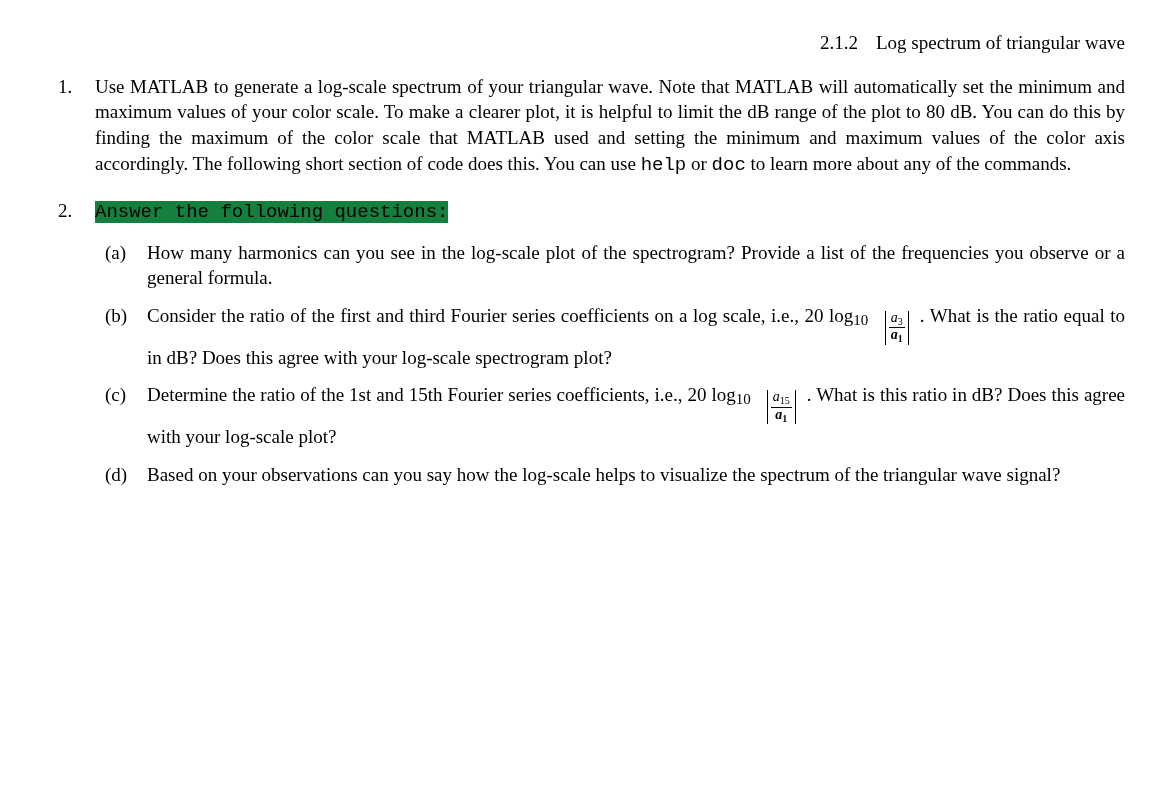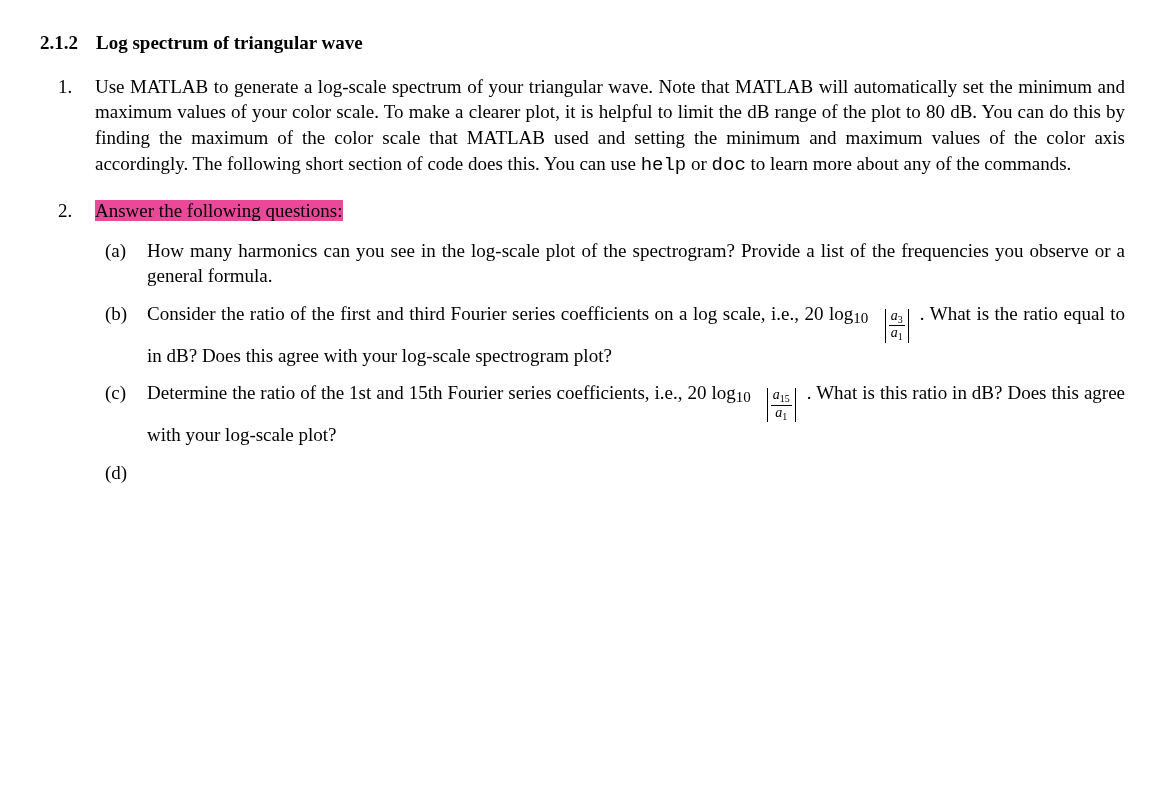--- a/index.html
+++ b/index.html
@@ -7,23 +7,24 @@
       font-size: 19px;
       color: #000;
       background: #fff;
       margin: 0;
       padding: 30px 40px 40px 40px;
       line-height: 1.35;
       width: 1165px;
       box-sizing: border-box;
     }
     .section-heading {
-      font-weight: bold;
+      font-weight: normal;
       font-size: 19px;
       margin-bottom: 18px;
+      text-align: right;
     }
     .section-num {
       margin-right: 18px;
     }
     ol.level1 {
       list-style: none;
       padding-left: 0;
       margin: 0;
     }
     ol.level1 > li {
@@ -44,22 +45,23 @@
       font-size: 19px;
     }
     .code-block {
       font-family: "Courier New", Courier, monospace;
       font-size: 18px;
       white-space: pre;
       margin: 22px 0 22px 0;
       line-height: 1.45;
     }
     .highlight {
-      background: #ec4899;
+      background: #15803d;
       display: inline;
+      font-family: Liberation Mono, monospace;
     }
     ol.level2 {
       list-style: none;
       padding-left: 0;
       margin: 14px 0 0 0;
     }
     ol.level2 > li {
       position: relative;
       padding-left: 52px;
       margin-bottom: 12px;
@@ -90,20 +92,21 @@
       line-height: 1.05;
     }
     .frac .num {
       display: block;
       border-bottom: 1px solid #000;
       padding: 0 2px;
     }
     .frac .den {
       display: block;
       padding: 0 2px;
+      font-weight: bold;
     }
     sub {
       font-size: 15px;
       vertical-align: -3px;
     }
     .subsub {
       font-size: 10px;
     }
   </style>
 </head>
@@ -132,16 +135,17 @@
       <li>
         <span class="marker">(b)</span>
         <span>Consider the ratio of the first and third Fourier series coefficients on a log scale, i.e., </span><span class="math"><span>20 log</span><sub>10</sub> <span class="abs"><span class="frac"><span class="num"><i>a</i><sub class="subsub">3</sub></span><span class="den"><i>a</i><sub class="subsub">1</sub></span></span></span></span><span>. What is the ratio equal to in dB? Does this agree with your log-scale spectrogram plot?</span>
       </li>
       <li>
         <span class="marker">(c)</span>
         <span>Determine the ratio of the 1st and 15th Fourier series coefficients, i.e., </span><span class="math"><span>20 log</span><sub>10</sub> <span class="abs"><span class="frac"><span class="num"><i>a</i><sub class="subsub">15</sub></span><span class="den"><i>a</i><sub class="subsub">1</sub></span></span></span></span><span>. What is this ratio in dB? Does this agree with your log-scale plot?</span>
       </li>
       <li>
         <span class="marker">(d)</span>
+        <span>Based on your observations can you say how the log-scale helps to visualize the spectrum of the triangular wave signal?</span>
       </li>
     </ol>
   </li>
 </ol>
 
 </body></html>

